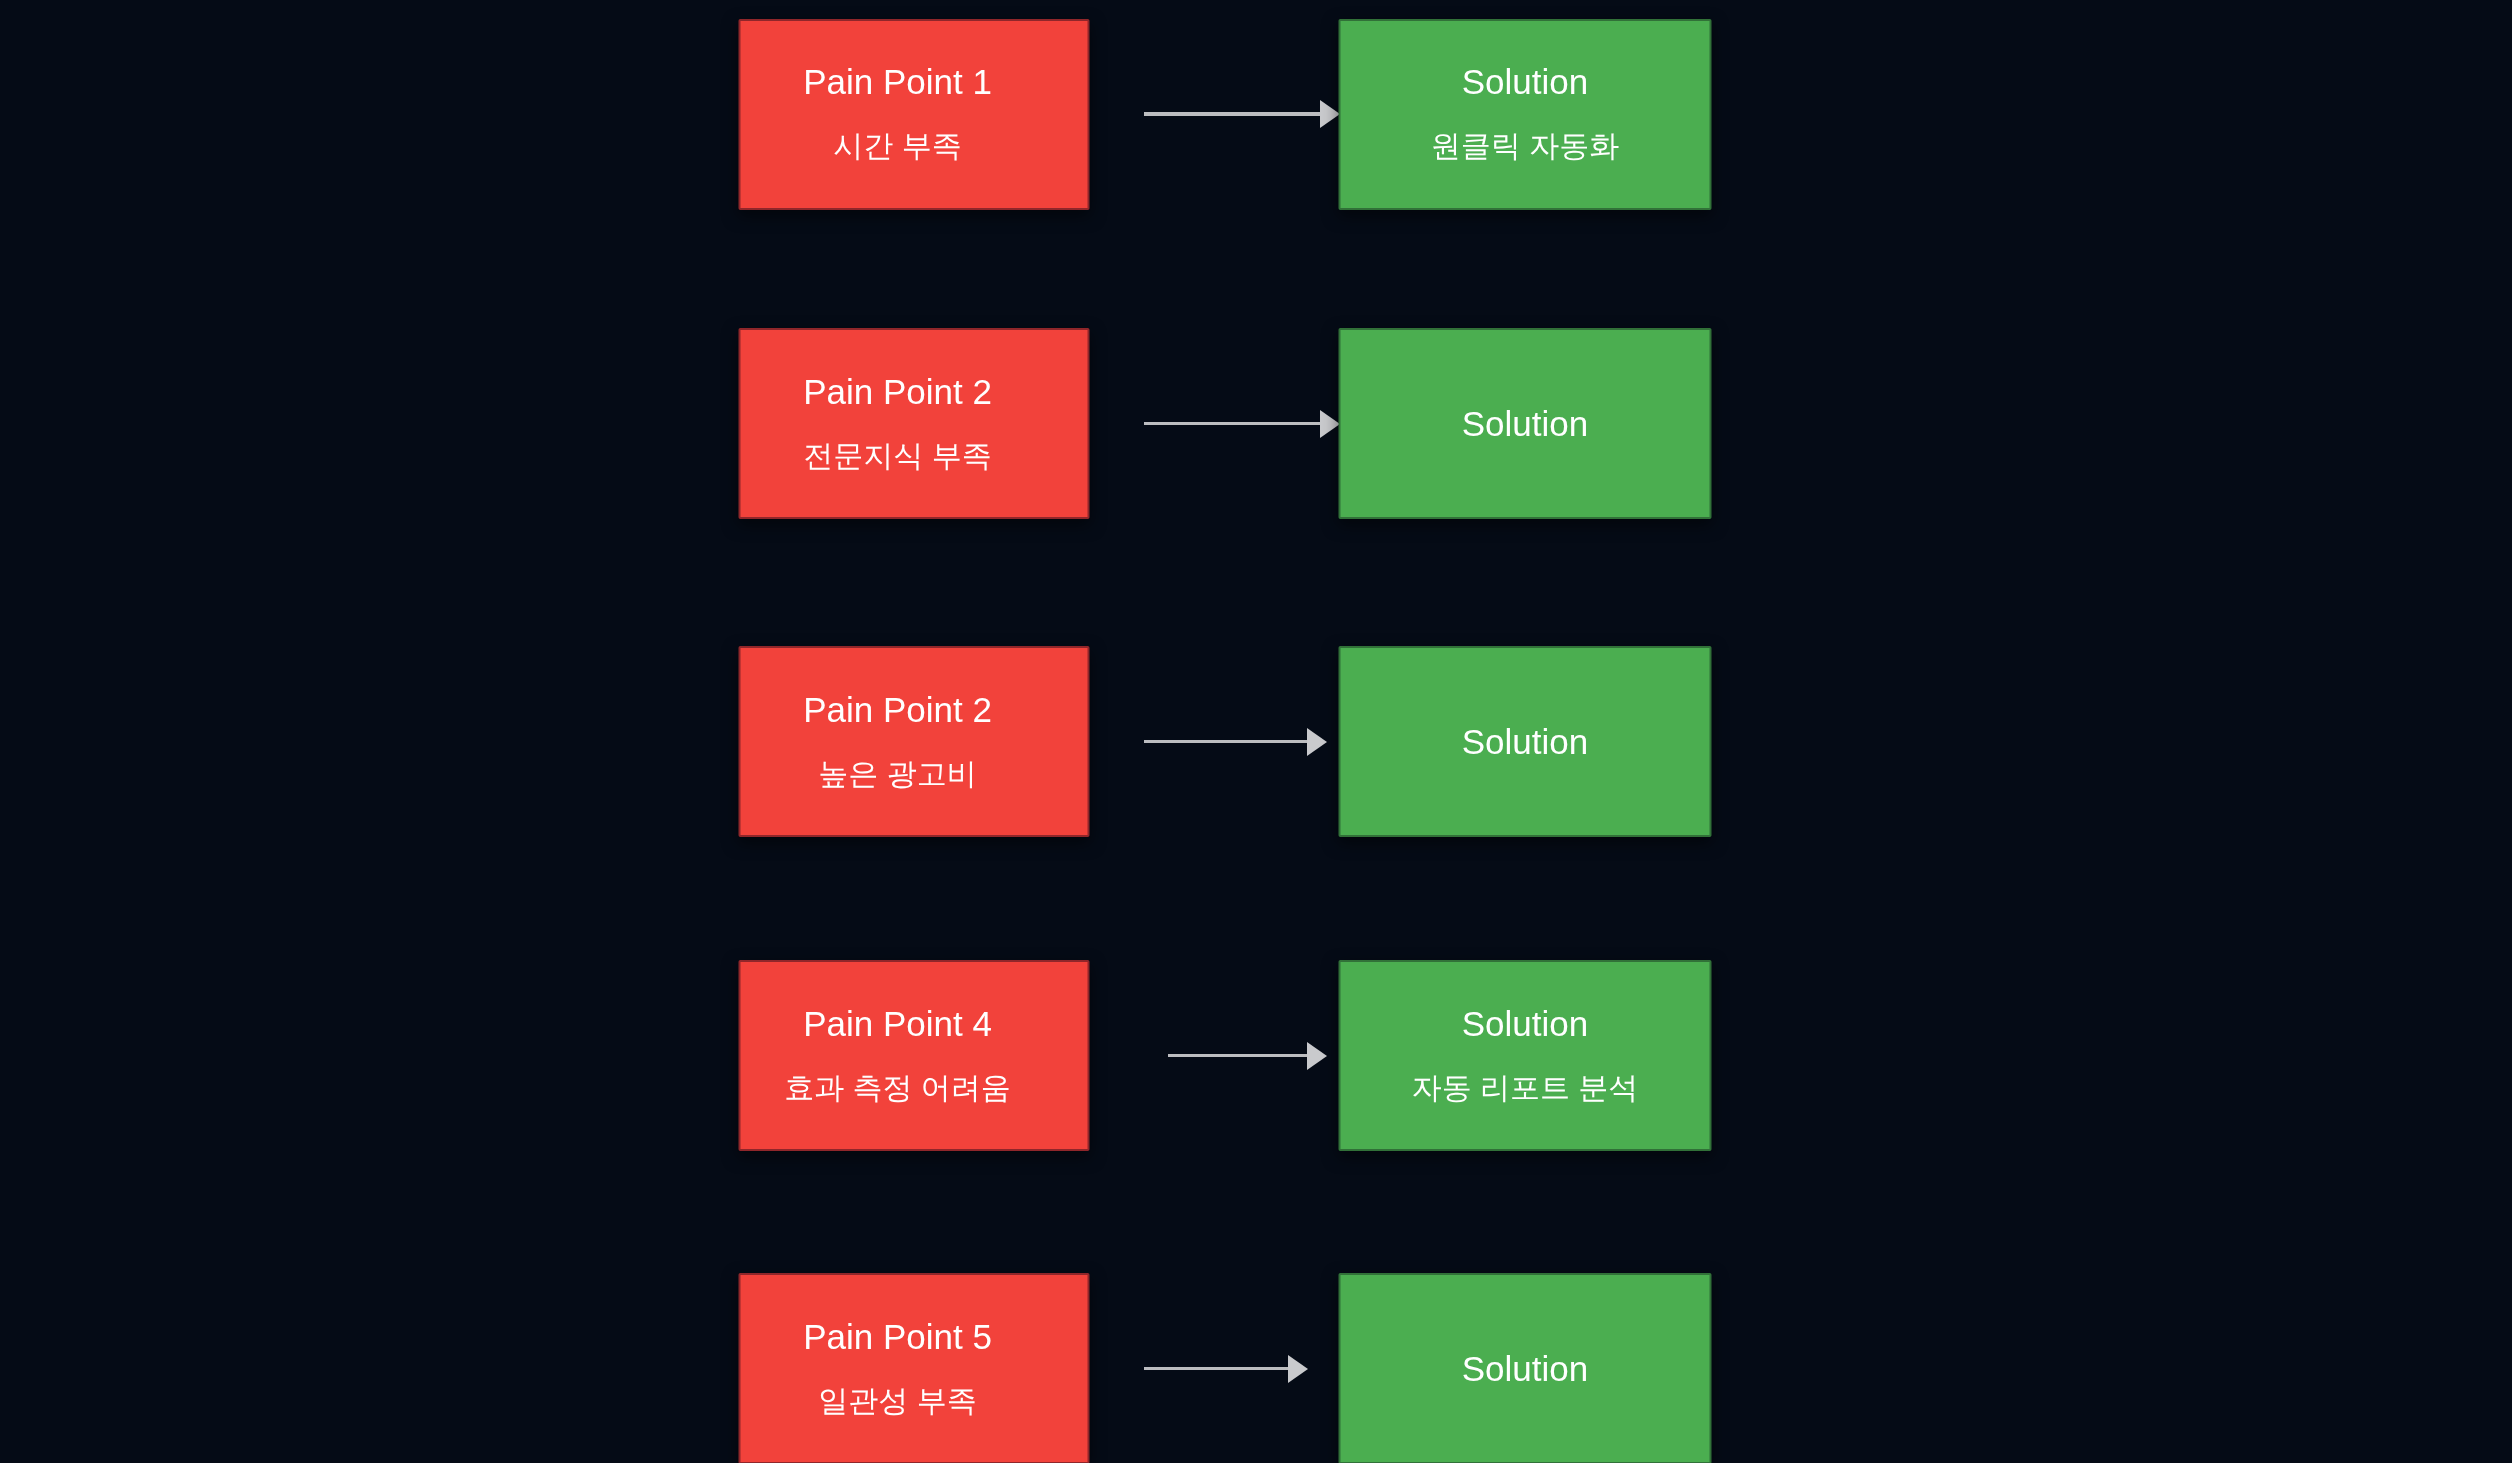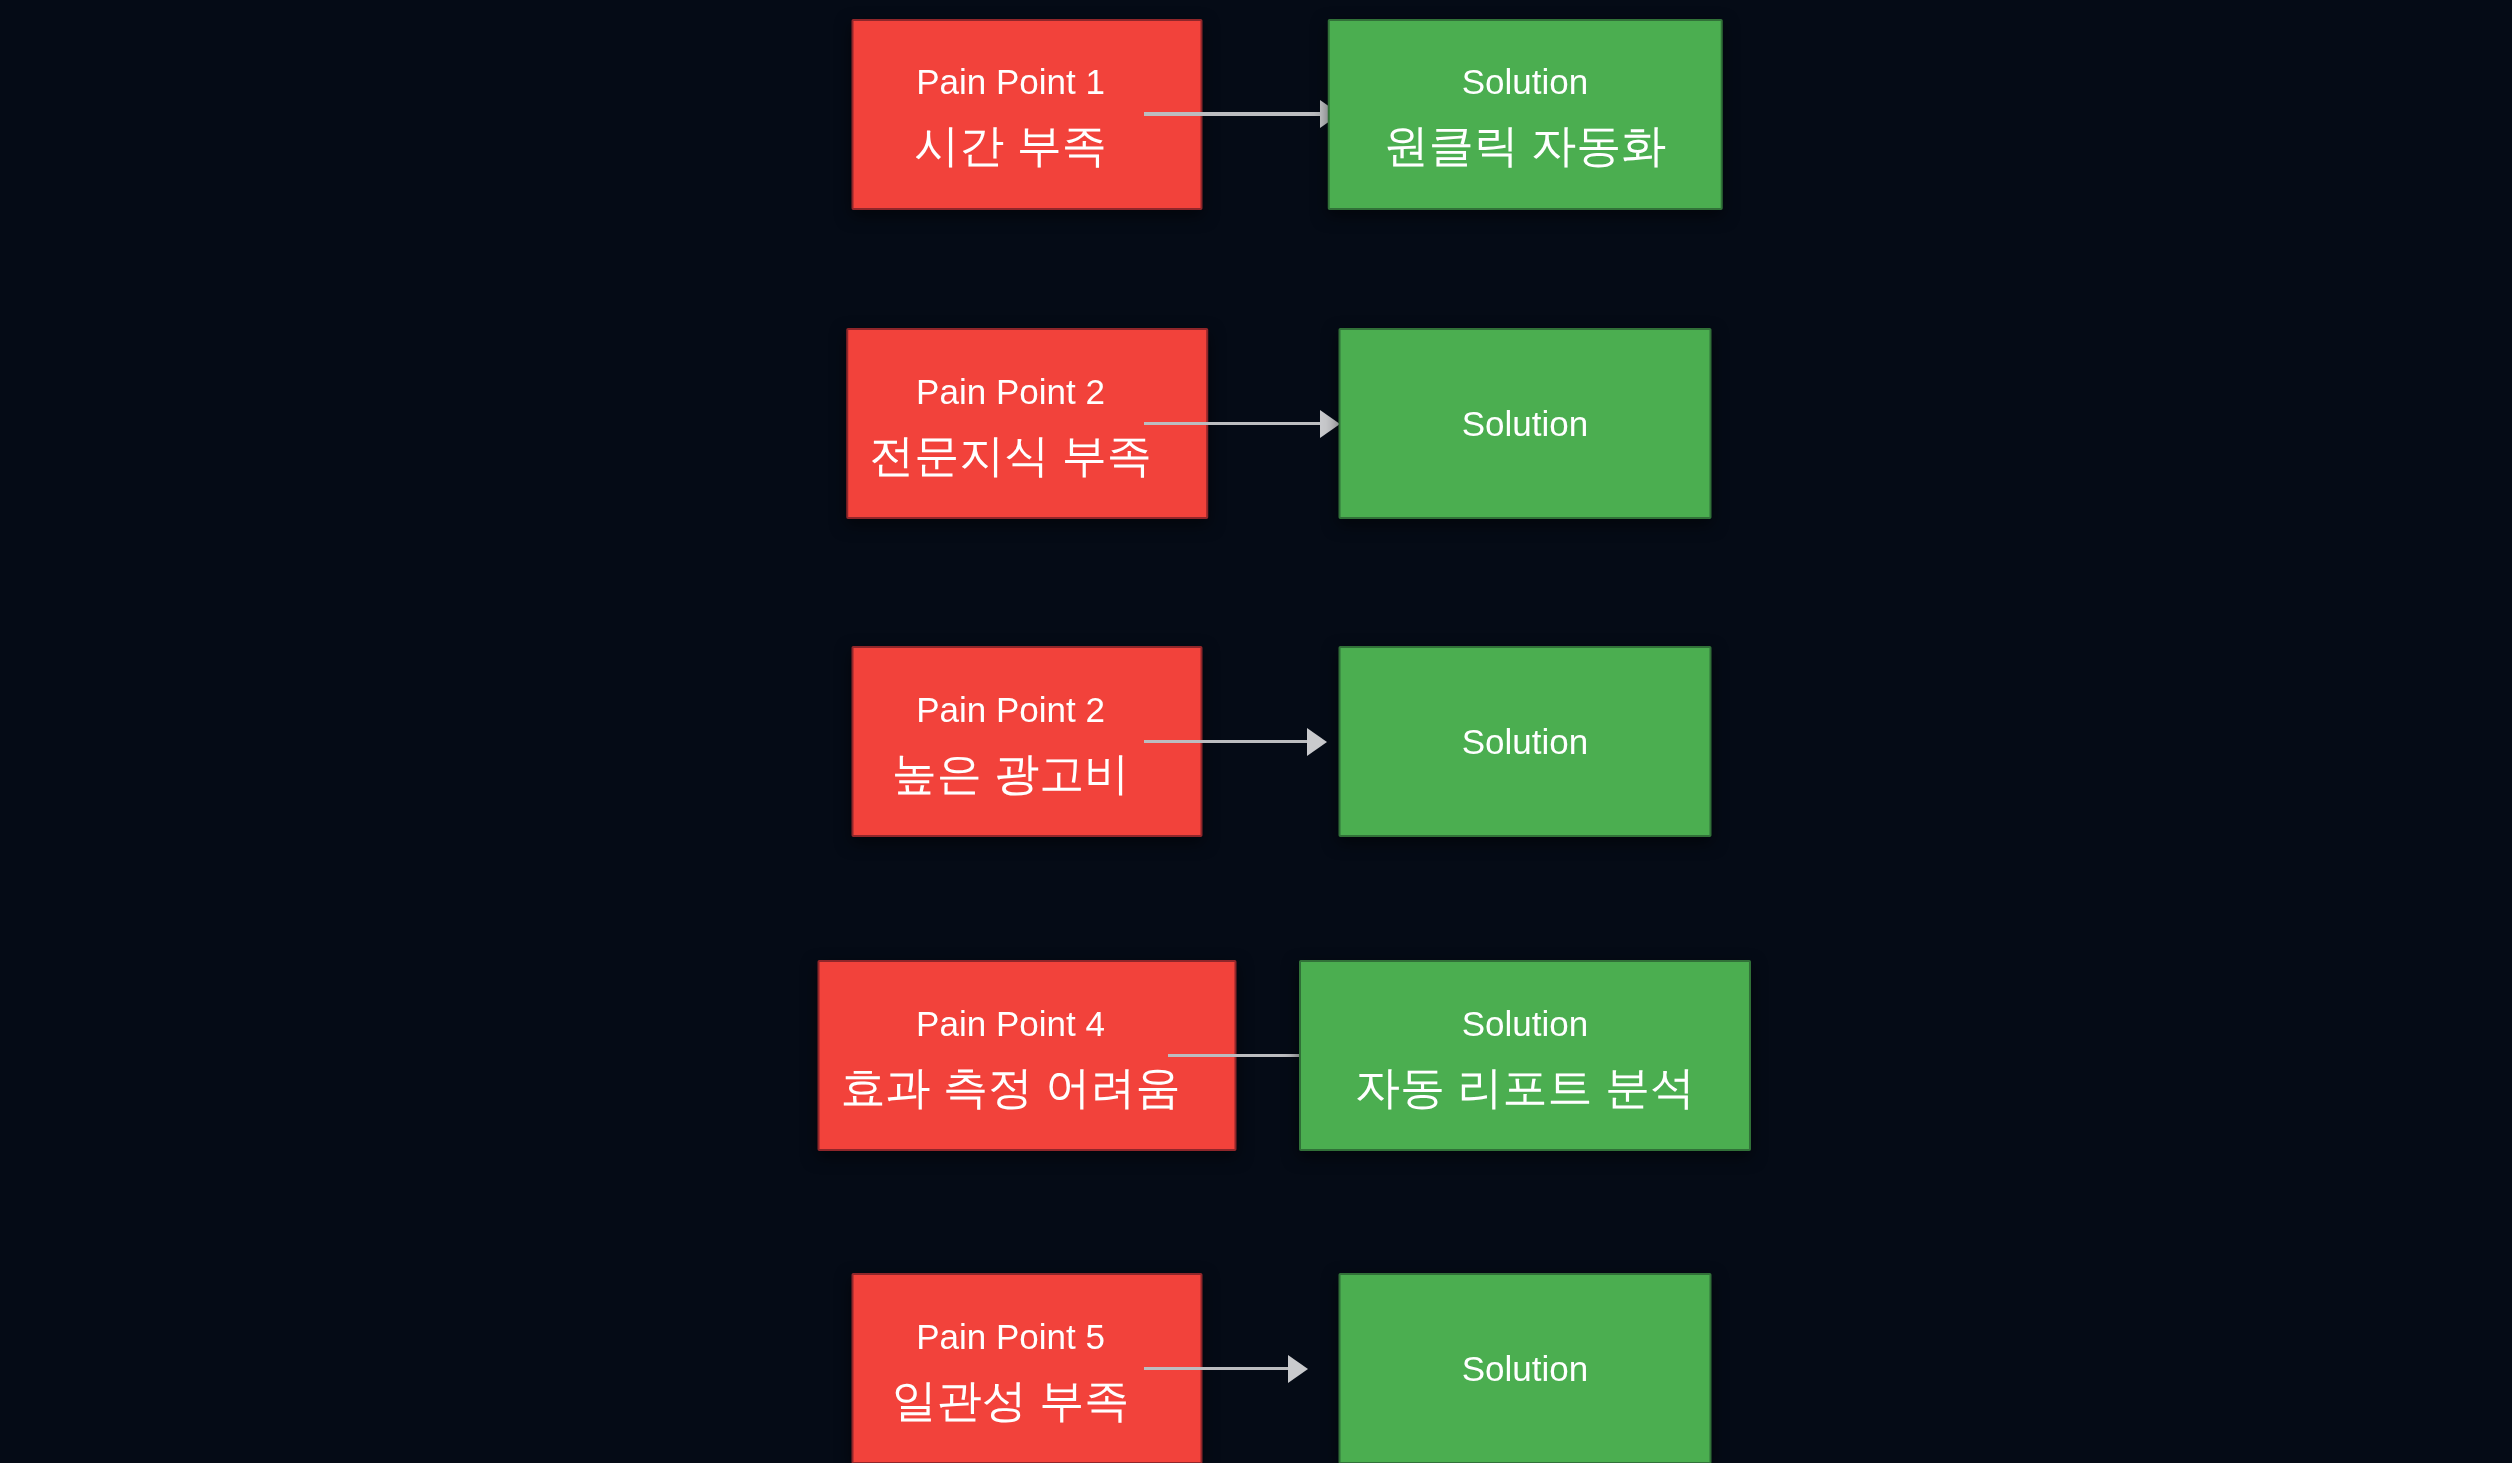--- a/index.html
+++ b/index.html
@@ -33,24 +33,24 @@
     position:absolute;top:0;height:191px;
     display:flex;flex-direction:column;justify-content:center;align-items:center;
     box-sizing:border-box;padding:0 54px;
     border-radius:1.8px;
     box-shadow:0 5.5px 14.8px rgba(0,0,0,0.5);
   }
   .box .line1{
     color:var(--text);font-size:35px;line-height:63px;white-space:nowrap;
   }
   .box .line2{
-    color:var(--text);font-size:45px;line-height:65px;white-space:nowrap;
+    color:var(--text);font-size:30px;line-height:65px;white-space:nowrap;
   }
   .pain{
-    left:1027px;transform:translateX(-50%);
+    left:914px;transform:translateX(-50%);
     background:var(--pain-fill);
     border:2.8px solid var(--pain-border);
     min-width:351px;
     padding-left:21px;
   }
   .solution{
     left:1525px;transform:translateX(-50%);
     background:var(--sol-fill);
     border:2.8px solid var(--sol-border);
     min-width:373px;

